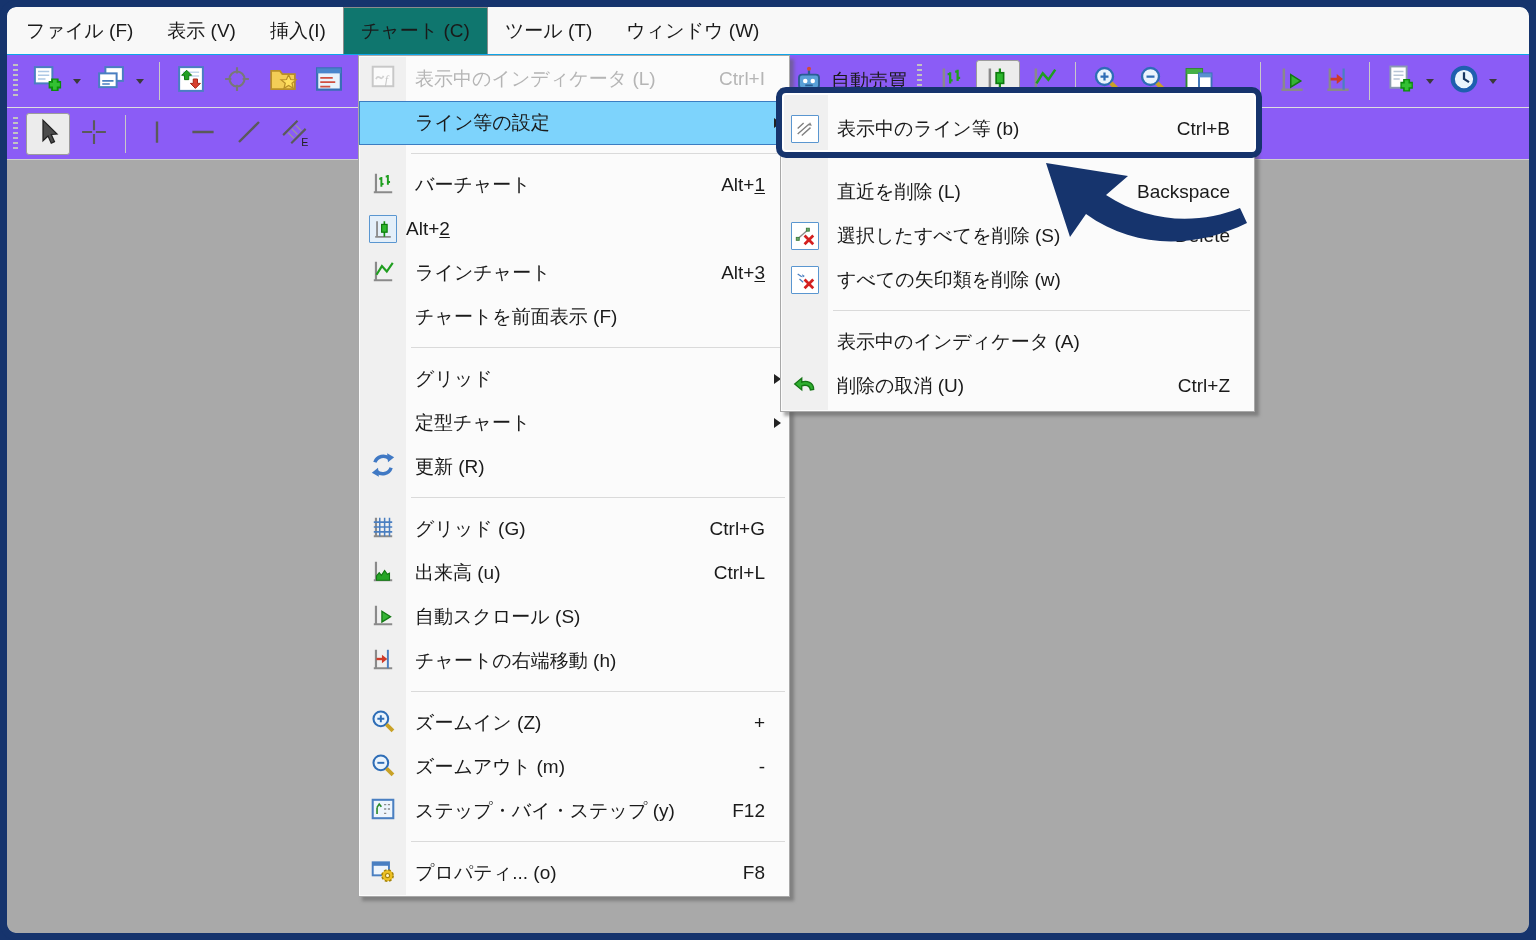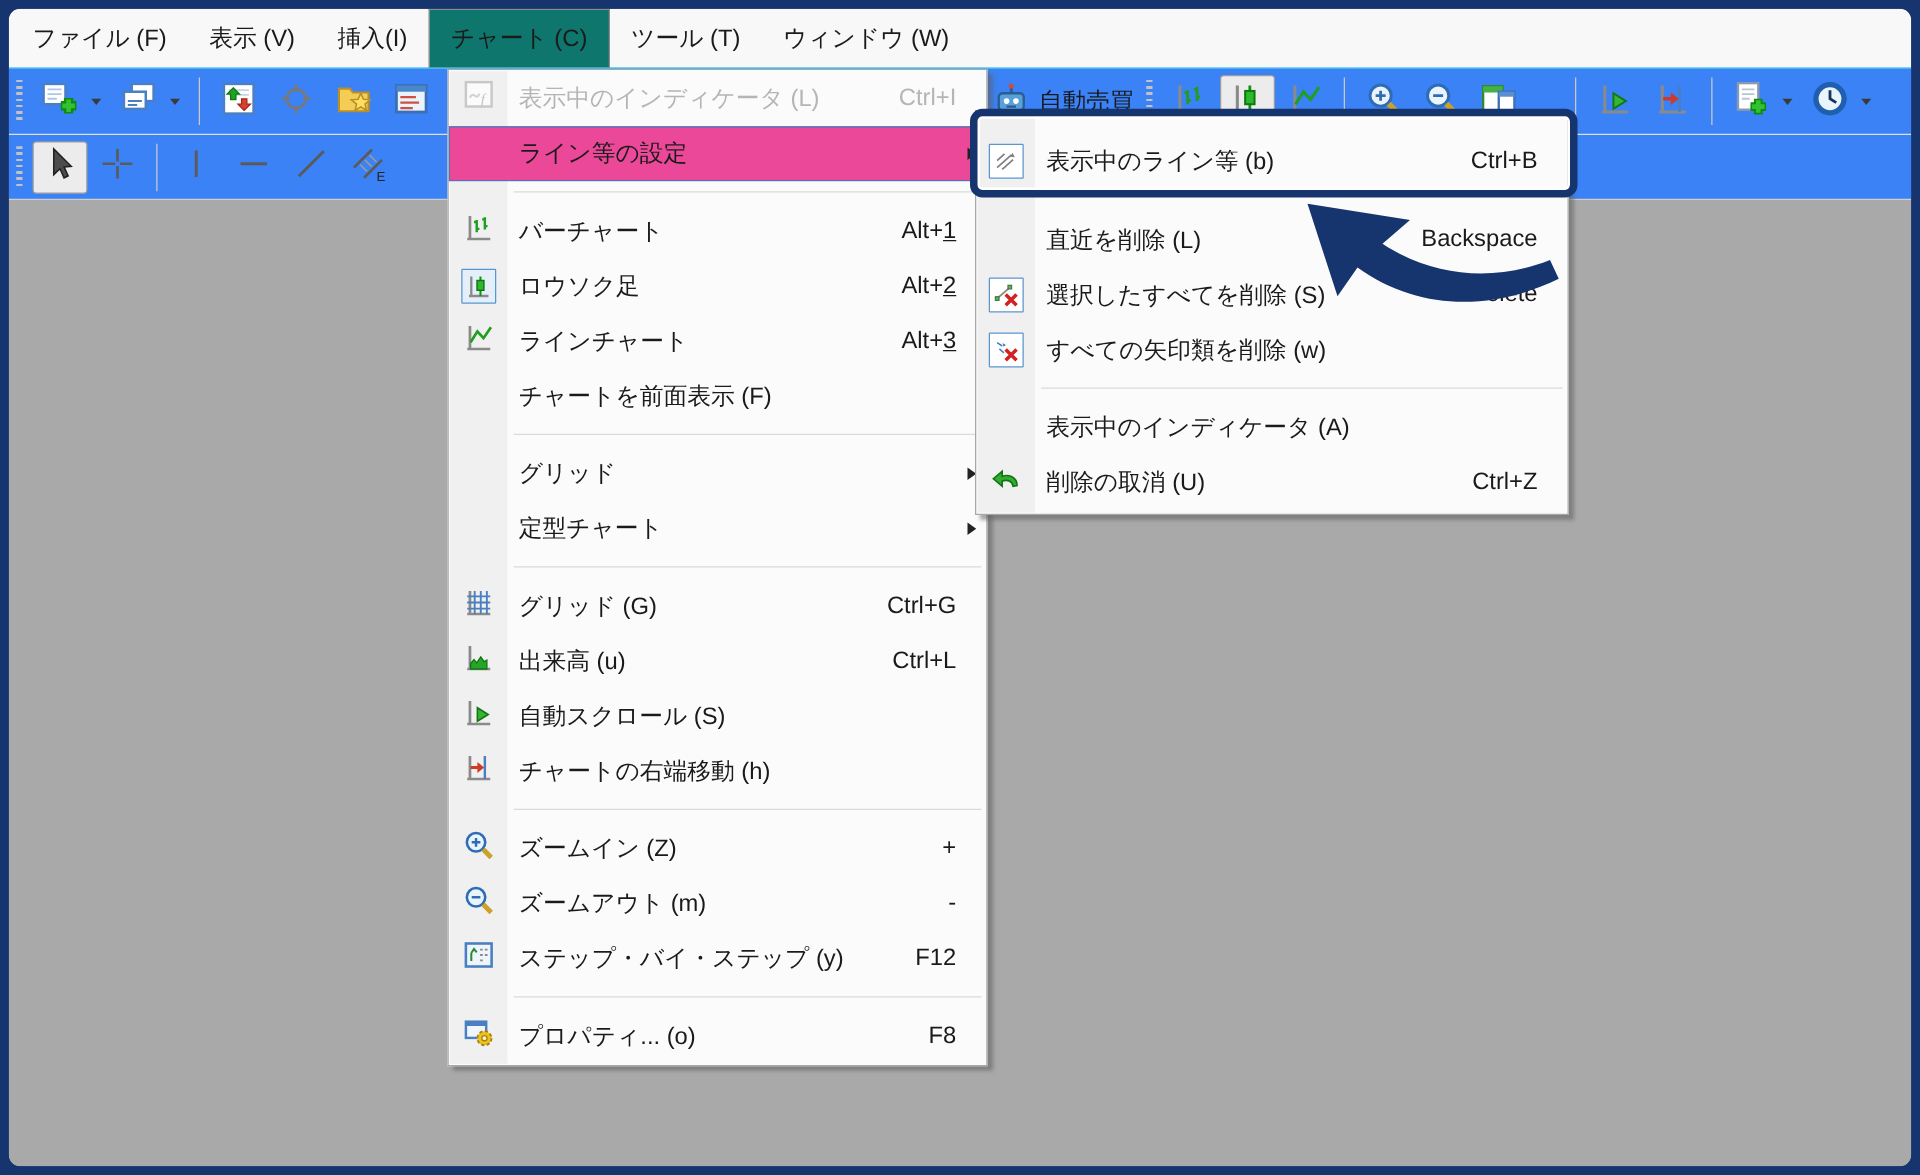--- a/index.html
+++ b/index.html
@@ -15,21 +15,21 @@
   .screen { position:absolute; inset:7px; background:#f4f4f4; border-radius:9px; overflow:hidden; }
 
   
   .menubar { position:absolute; left:0; top:0; right:0; height:48px; background:#f8f8f8;
              border-bottom:1px solid #0ea5e9; display:flex; align-items:stretch; padding-left:2px;
              font-size:19px; z-index:12; }
   .mb-item { display:flex; align-items:center; padding:0 17px; white-space:nowrap; cursor:default; }
   .mb-item.open { border:1px solid #8c8c8c; border-bottom:none; background:#0f766e; position:relative; }
 
   
-  .toolbar { position:absolute; background:#3b82f6;text-align:right; }
+  .toolbar { position:absolute; background:#8b5cf6;text-align:right; }
   .tb1 { left:0; right:0; top:48px; height:53px; border-bottom:1px solid #dedede; }
   .tb2 { left:0; right:0; top:101px; height:52px; border-bottom:1px solid #cfcfcf; display:flex; align-items:center; padding-left:2px; }
   .tbseg { display:flex; align-items:center; height:100%; }
   #tb1-left { position:absolute; left:2px; top:0; }
   #tb1-right { position:absolute; left:781px; top:0; }
   .tbtn { min-width:44px; height:42px; display:flex; align-items:center; justify-content:center;
           border:1px solid transparent; border-radius:3px; margin:0 1px; padding:0 4px; }
   .tbtn.active { background:#ececec; border-color:#9c9c9c; }
   .tbtn .tlabel { font-size:19px; margin-left:7px; white-space:nowrap; }
   .caret { width:0; height:0; border-left:4.5px solid transparent; border-right:4.5px solid transparent;
@@ -42,21 +42,21 @@
   
   .chartarea { position:absolute; left:0; right:0; top:153px; bottom:0; background:#a9a9a9; }
 
   
   .menu-popup { position:absolute; left:351px; top:48px; width:432px; background:#fbfbfb;
                 border:1px solid #a8a8a8; box-shadow:4px 4px 3px rgba(95,95,95,.55);
                 padding:1px 0; z-index:10; font-size:19px; }
   .menu-popup::before { content:""; position:absolute; left:1px; top:1px; bottom:1px; width:46px; background:#f0f0f0; }
   .menu-popup.submenu { left:773px; top:81px; width:475px; padding-top:18px; padding-bottom:3px; z-index:20; }
   .mi { position:relative; height:44px; display:flex; align-items:center; cursor:default; }
-  .mi.hl { background:#ec4899; box-shadow:inset 0 0 0 1px #3b7dc2; }
+  .mi.hl { background:#7dd3fc; box-shadow:inset 0 0 0 1px #3b7dc2; }
   .mi.dis { color:#b5b5b5; }
   .mi .ic { width:47px; flex:none; display:flex; align-items:center; justify-content:center; position:relative; }
   .mi .lbl { margin-left:9px; flex:1; white-space:nowrap; }
   .mi .sc { margin-right:24px; white-space:nowrap; }
   .mi .subarr { position:absolute; right:8px; top:50%; margin-top:-5.5px; width:0; height:0;
                 border-top:5.5px solid transparent; border-bottom:5.5px solid transparent; border-left:7px solid #222; }
   .msep { height:18px; position:relative; }
   .msep::after { content:""; position:absolute; left:52px; right:4px; top:8px; border-top:1px solid #dadada; }
   .iconbox { display:inline-flex; border:1.5px solid #5a96d0; background:#fff; padding:2px; border-radius:1px; }
   .iconbox.pressed { background:#e4eff9; }
@@ -290,21 +290,20 @@
       <div class="mi">
         <span class="ic">
           <span class="iconbox pressed">
             <svg width="22" height="22" viewBox="0 0 24 24">
               <path d="M5.5 3.5v17M3.5 20.5h17" stroke="#8a8a8a" stroke-width="2" fill="none"></path>
               <path d="M13.5 3.5v17" stroke="#149114" stroke-width="1.8"></path>
               <rect x="10.5" y="7" width="6" height="8.5" fill="#2db82d" stroke="#0d7a0d" stroke-width="1.3"></rect>
             </svg>
           </span>
         </span>
-        <span class="lbl">ロウソク足</span>
         <span class="sc">Alt+<u>2</u></span>
       </div>
       <div class="mi">
         <span class="ic">
           <span><svg width="26" height="26" viewBox="0 0 24 24">
               <path d="M5.5 3.5v17M3.5 20.5h17" stroke="#8a8a8a" stroke-width="2" fill="none"></path>
               <path d="M6 15.5l5-8 4.5 5 5.5-8" stroke="#1f9e1f" stroke-width="2" fill="none"></path>
             </svg></span>
         </span>
         <span class="lbl">ラインチャート</span>
@@ -317,20 +316,31 @@
       <div class="msep"></div>
       <div class="mi">
         <span class="ic"></span>
         <span class="lbl">グリッド</span>
         <span class="subarr"></span>
       </div>
       <div class="mi">
         <span class="ic"></span>
         <span class="lbl">定型チャート</span>
         <span class="subarr"></span>
+      </div>
+      <div class="mi">
+        <span class="ic">
+          <span><svg width="26" height="26" viewBox="0 0 24 24">
+              <path d="M4.5 9.5A8.2 8.2 0 0 1 18 6.2" stroke="#4079c4" stroke-width="3.2" fill="none"></path>
+              <polygon points="15.8,1.2 16.6,9.4 22.3,4.9" fill="#4079c4"></polygon>
+              <path d="M19.5 14.5A8.2 8.2 0 0 1 6 17.8" stroke="#4079c4" stroke-width="3.2" fill="none"></path>
+              <polygon points="8.2,22.8 7.4,14.6 1.7,19.1" fill="#4079c4"></polygon>
+            </svg></span>
+        </span>
+        <span class="lbl">更新 (R)</span>
       </div>
       <div class="msep"></div>
       <div class="mi">
         <span class="ic">
           <span><svg width="26" height="26" viewBox="0 0 24 24">
               <path d="M5.5 3.5v17M3.5 20.5h17" stroke="#8a8a8a" stroke-width="2" fill="none"></path>
               <path d="M9 3.5v17M13.5 3.5v17M18 3.5v17" stroke="#4a7fc1" stroke-width="1.4"></path>
               <path d="M3.5 7.5h17M3.5 12h17M3.5 16.5h17" stroke="#4a7fc1" stroke-width="1.4"></path>
             </svg></span>
         </span>

